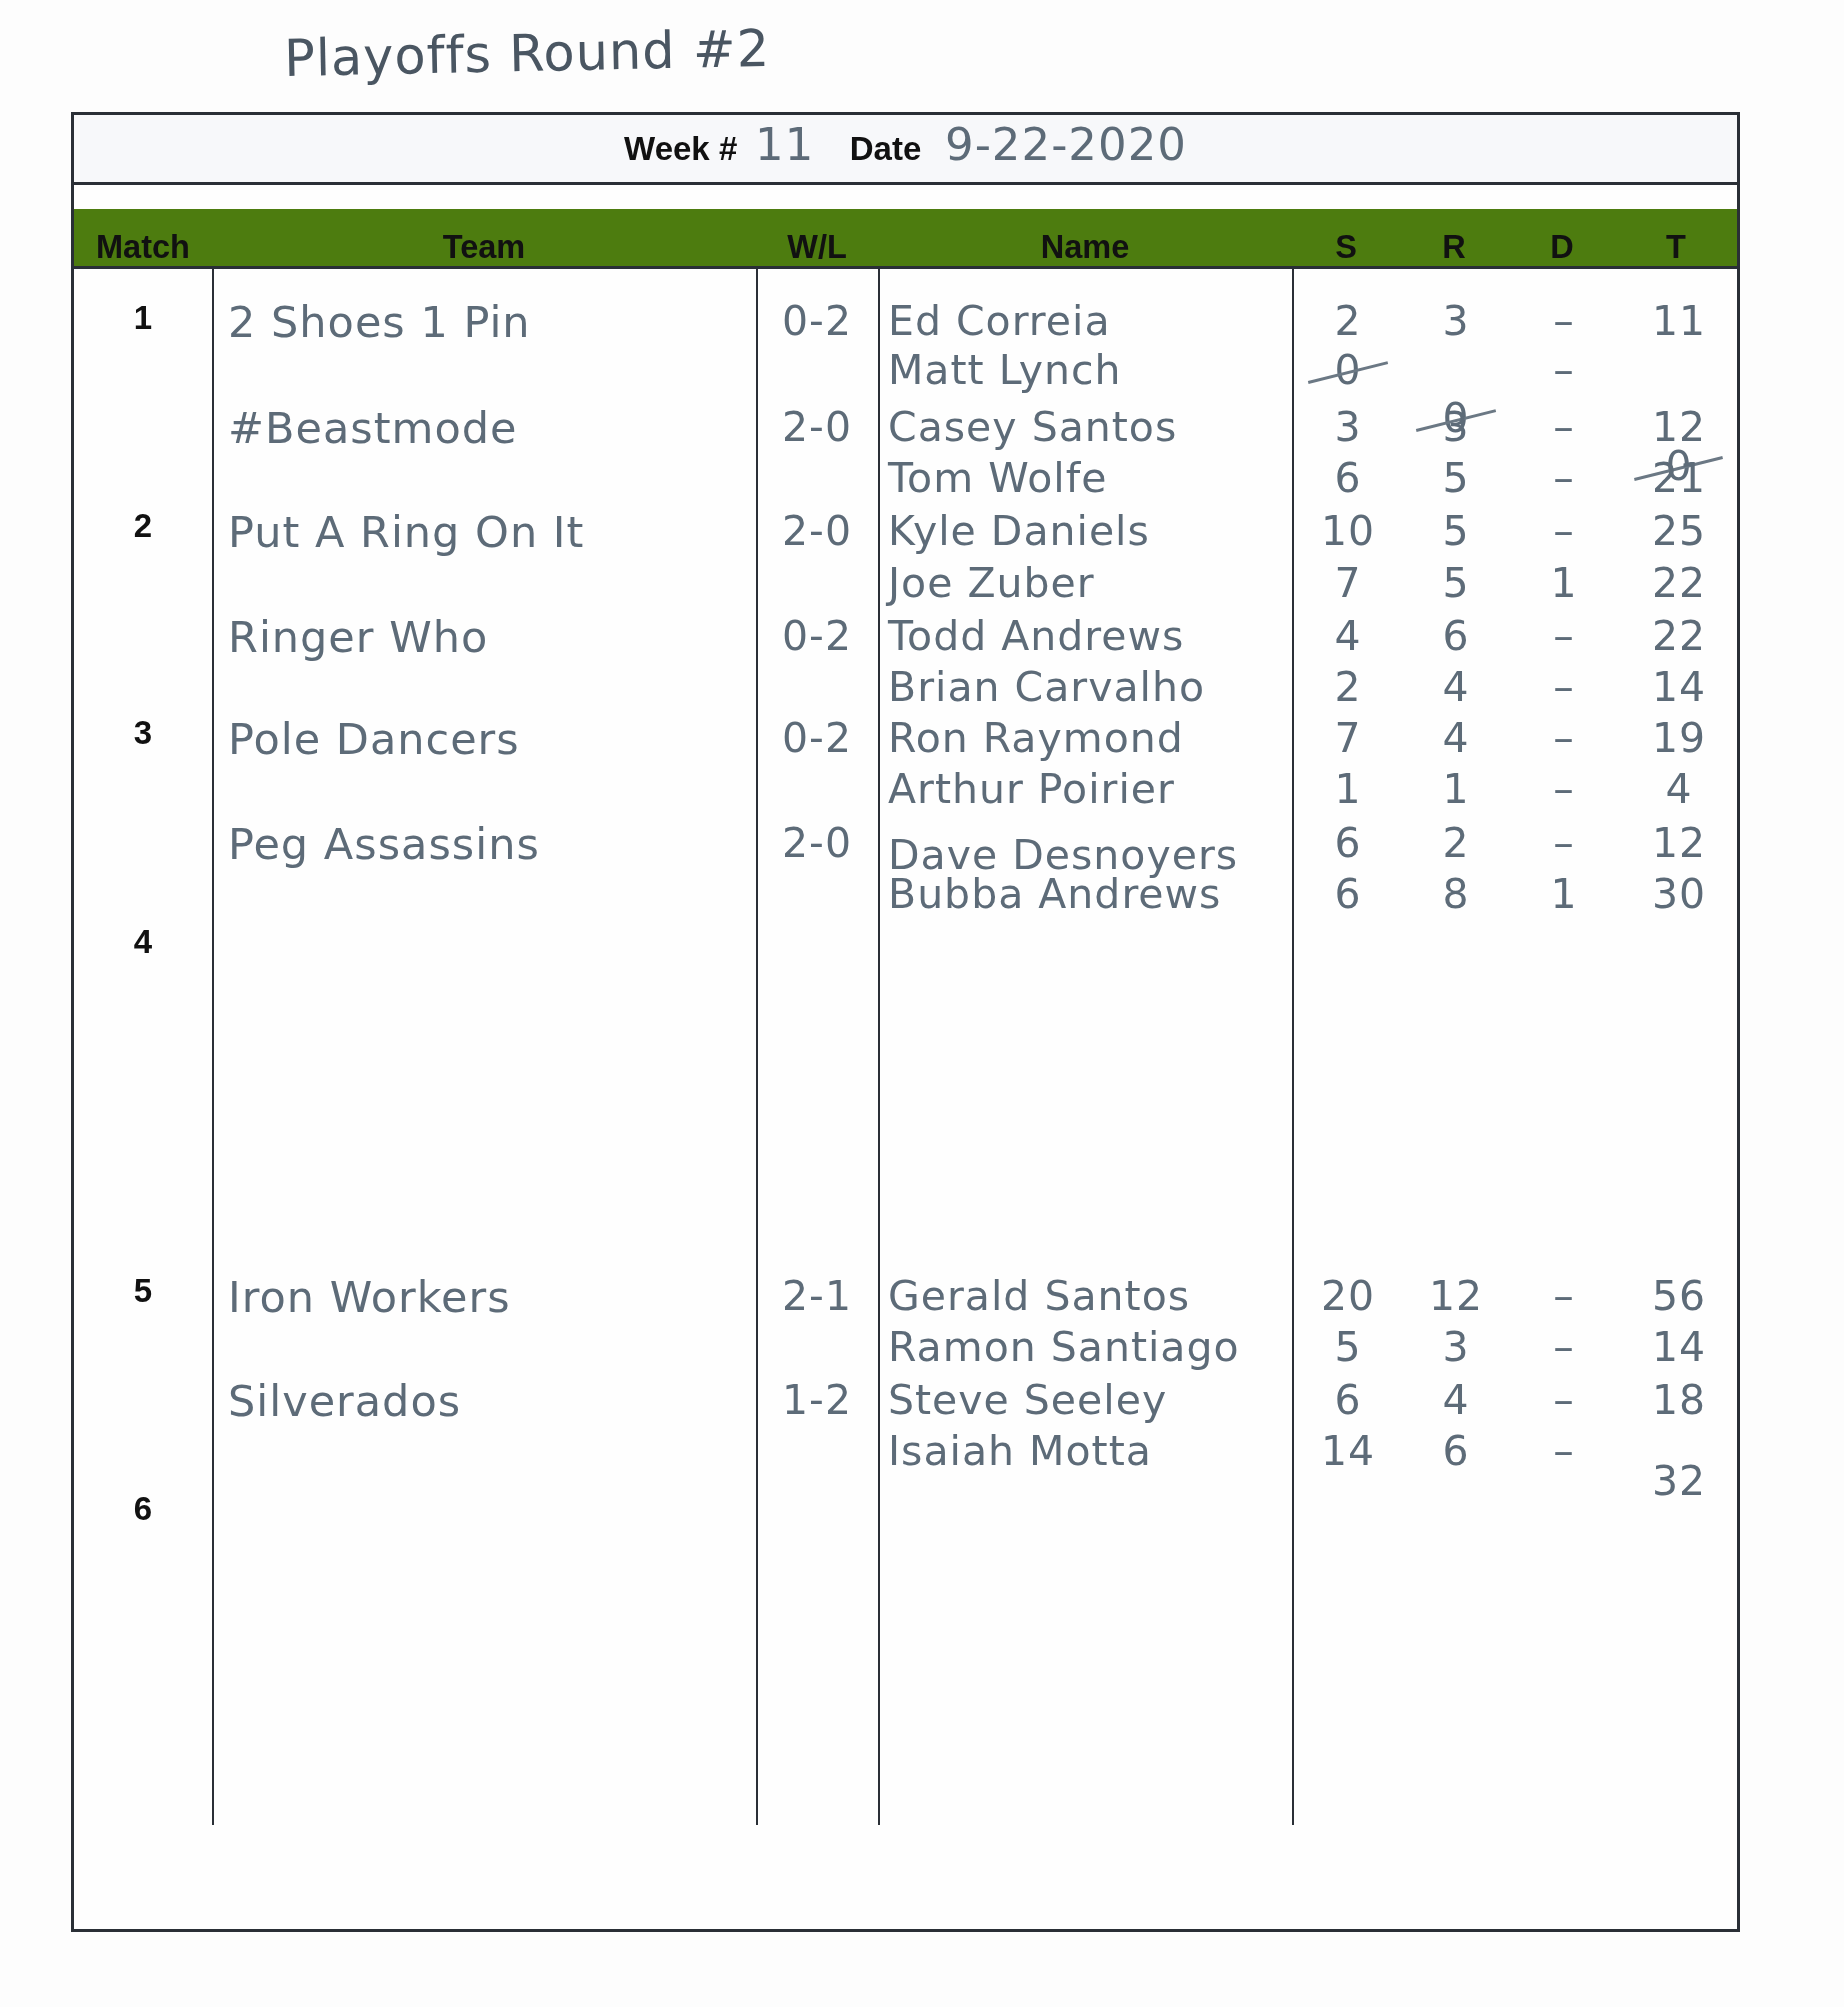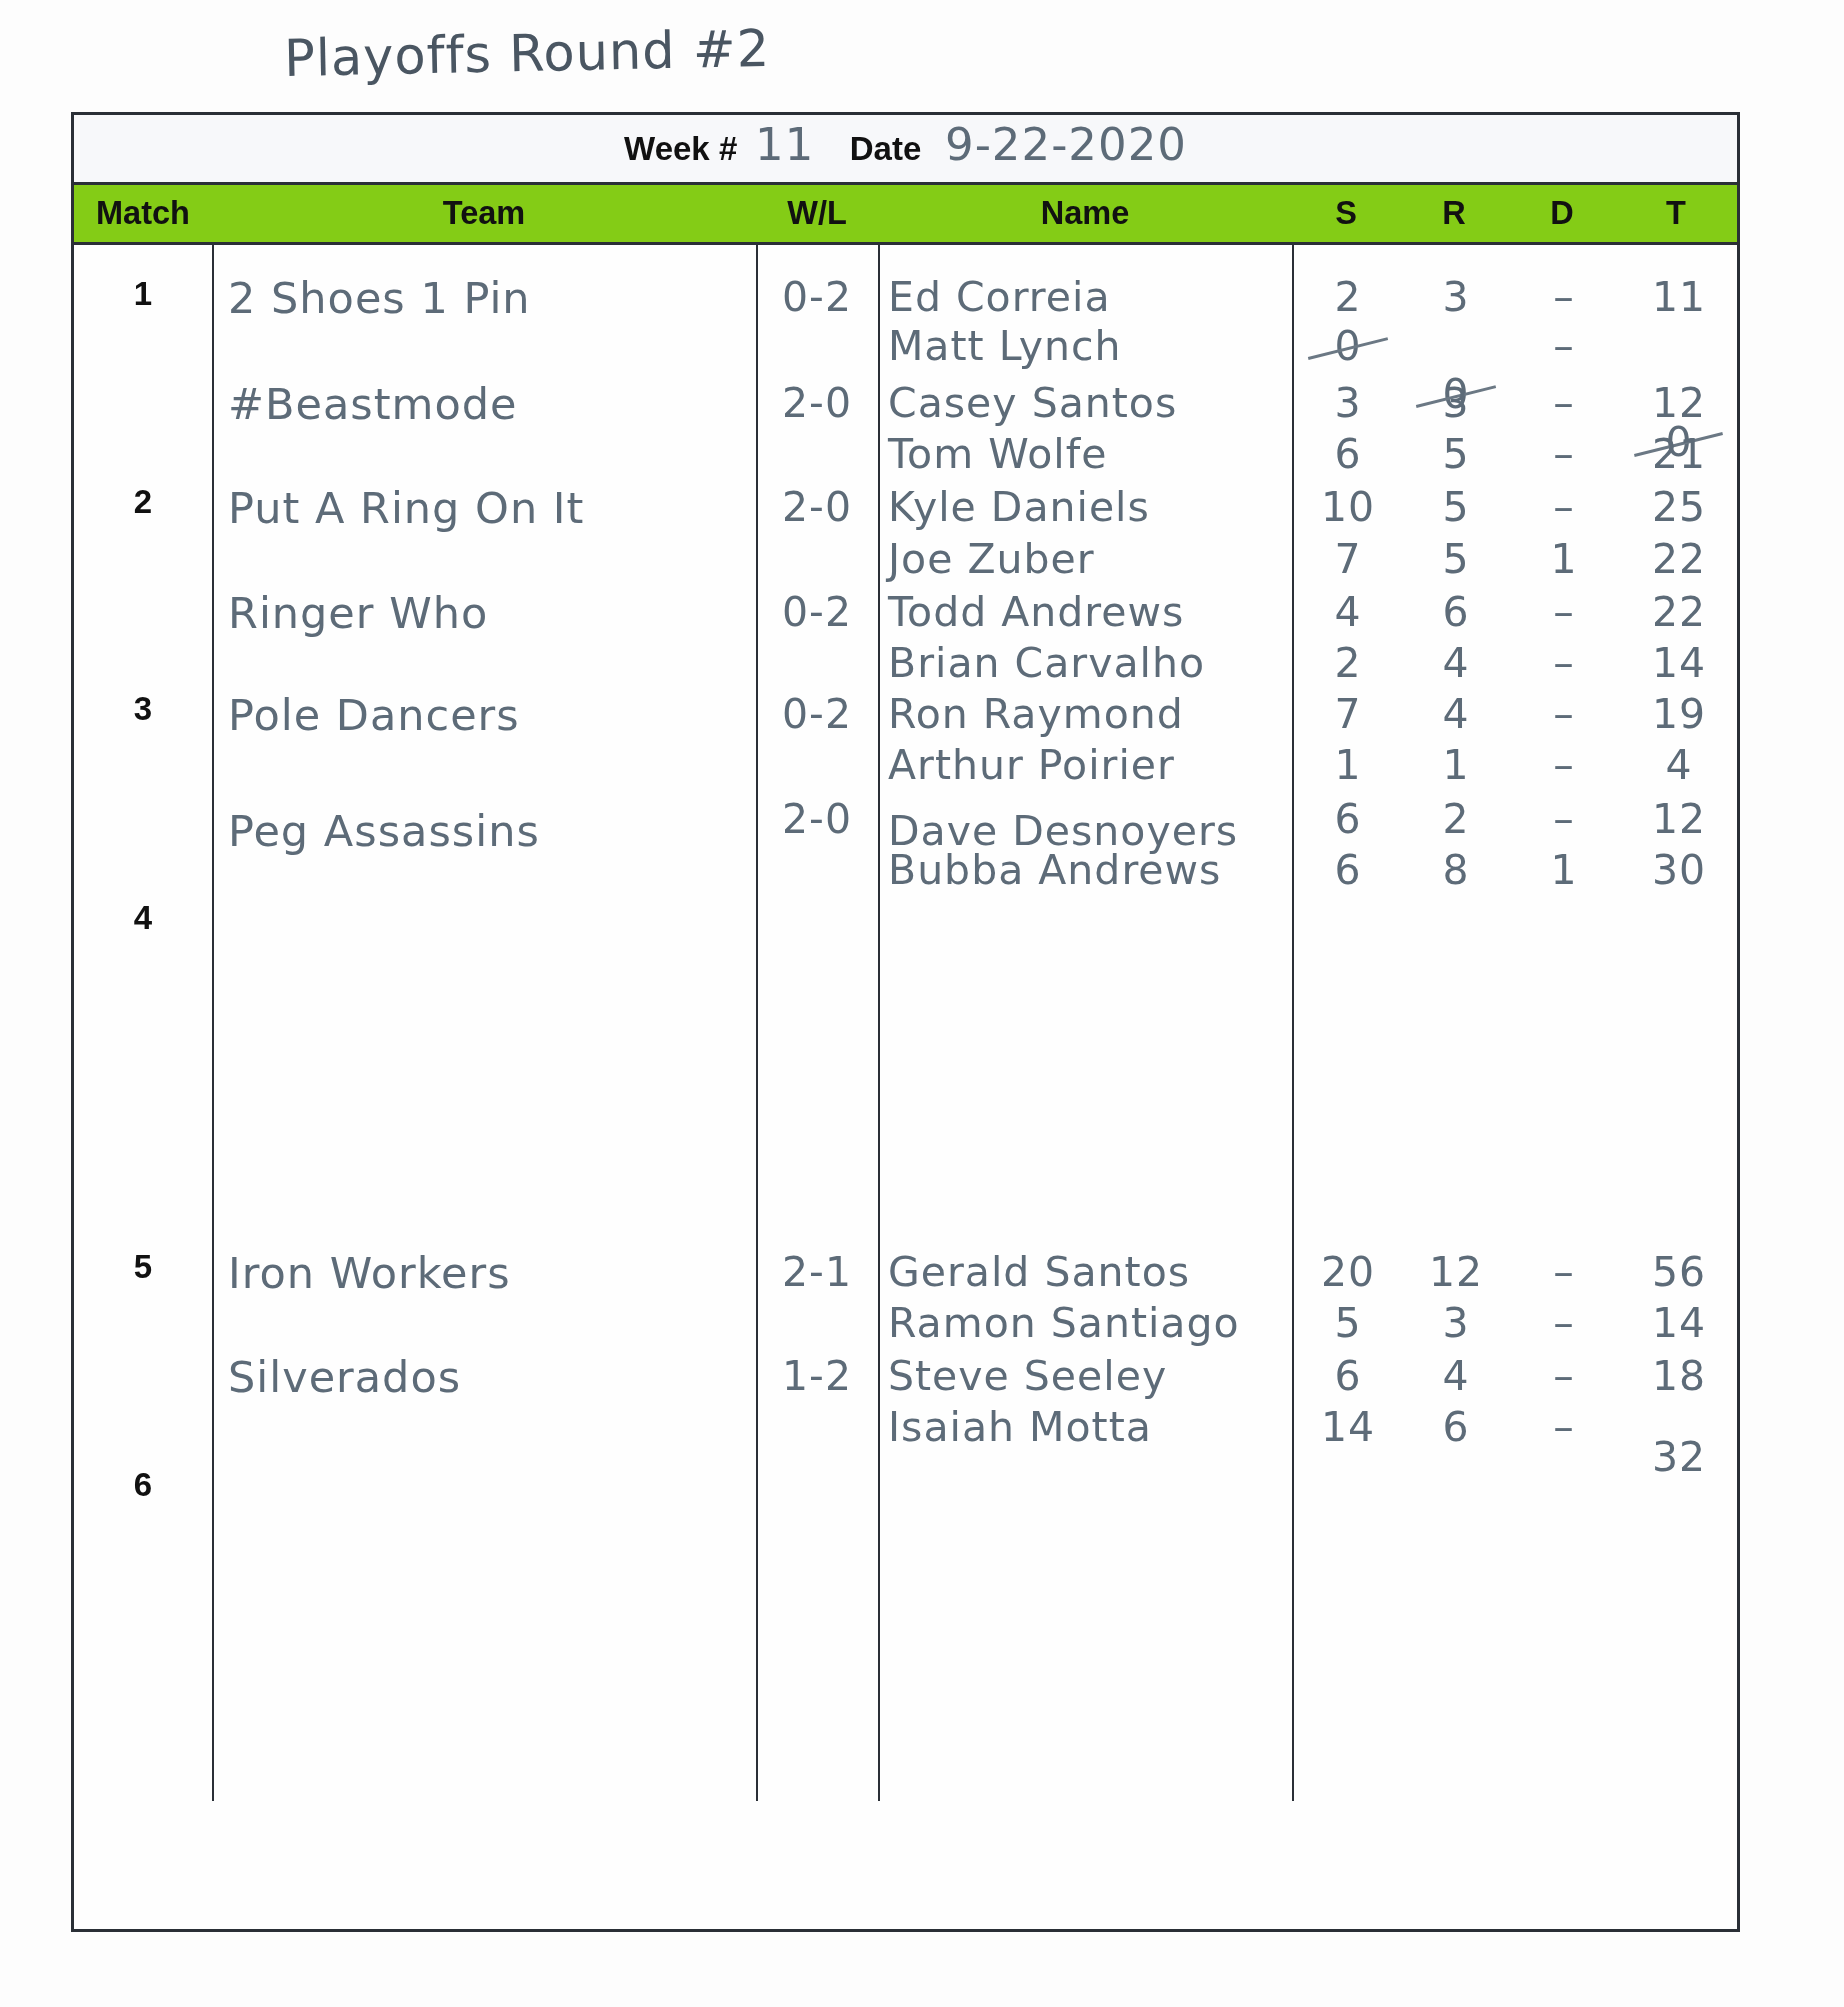--- a/index.html
+++ b/index.html
@@ -91,23 +91,24 @@
     top: -3.9px;
   }
   .wk-val { margin: 0 25.6px 0 7.9px; }
   .date-val { margin-left: 13.8px; }
 
   
   .band-cols {
     height: 57px;
     border-bottom: 3px solid #2a2f36;
     display: flex;
-    align-items: center;
-    background: #84cc16;
-    position: relative;
+    align-items: flex-end;
+    background: #4d7c0f;
+    position: relative;
+    margin-top: 24px;
   }
   .band-cols .ch {
     font-size: 32.5px;
     font-weight: bold;
     text-align: center;
   }
 
   
   .c-match { width: 138px; }
   .c-team  { width: 544px; }
@@ -292,21 +293,21 @@
           <div class="name-cell hand" style="top: 445px;">Ron Raymond</div>
           <div class="num-cell n-s hand" style="top: 445px;">7</div>
           <div class="num-cell n-r hand" style="top: 445px;">4</div>
           <div class="num-cell n-d hand" style="top: 445px;">–</div>
           <div class="num-cell n-t hand" style="top: 445px;">19</div>
           <div class="name-cell hand" style="top: 496px;">Arthur Poirier</div>
           <div class="num-cell n-s hand" style="top: 496px;">1</div>
           <div class="num-cell n-r hand" style="top: 496px;">1</div>
           <div class="num-cell n-d hand" style="top: 496px;">–</div>
           <div class="num-cell n-t hand" style="top: 496px;">4</div>
-          <div class="team-cell hand" style="top: 550px; margin-top: 11px;">Peg Assassins</div>
+          <div class="team-cell hand" style="top: 550px;">Peg Assassins</div>
           <div class="wl-cell hand" style="top: 550px;">2-0</div>
           <div class="name-cell hand" style="top: 550px; margin-top: 12px;">Dave Desnoyers</div>
           <div class="num-cell n-s hand" style="top: 550px;">6</div>
           <div class="num-cell n-r hand" style="top: 550px;">2</div>
           <div class="num-cell n-d hand" style="top: 550px;">–</div>
           <div class="num-cell n-t hand" style="top: 550px;">12</div>
           <div class="name-cell hand" style="top: 601px; text-align: right;">Bubba Andrews</div>
           <div class="num-cell n-s hand" style="top: 601px;">6</div>
           <div class="num-cell n-r hand" style="top: 601px;">8</div>
           <div class="num-cell n-d hand" style="top: 601px;">1</div>

